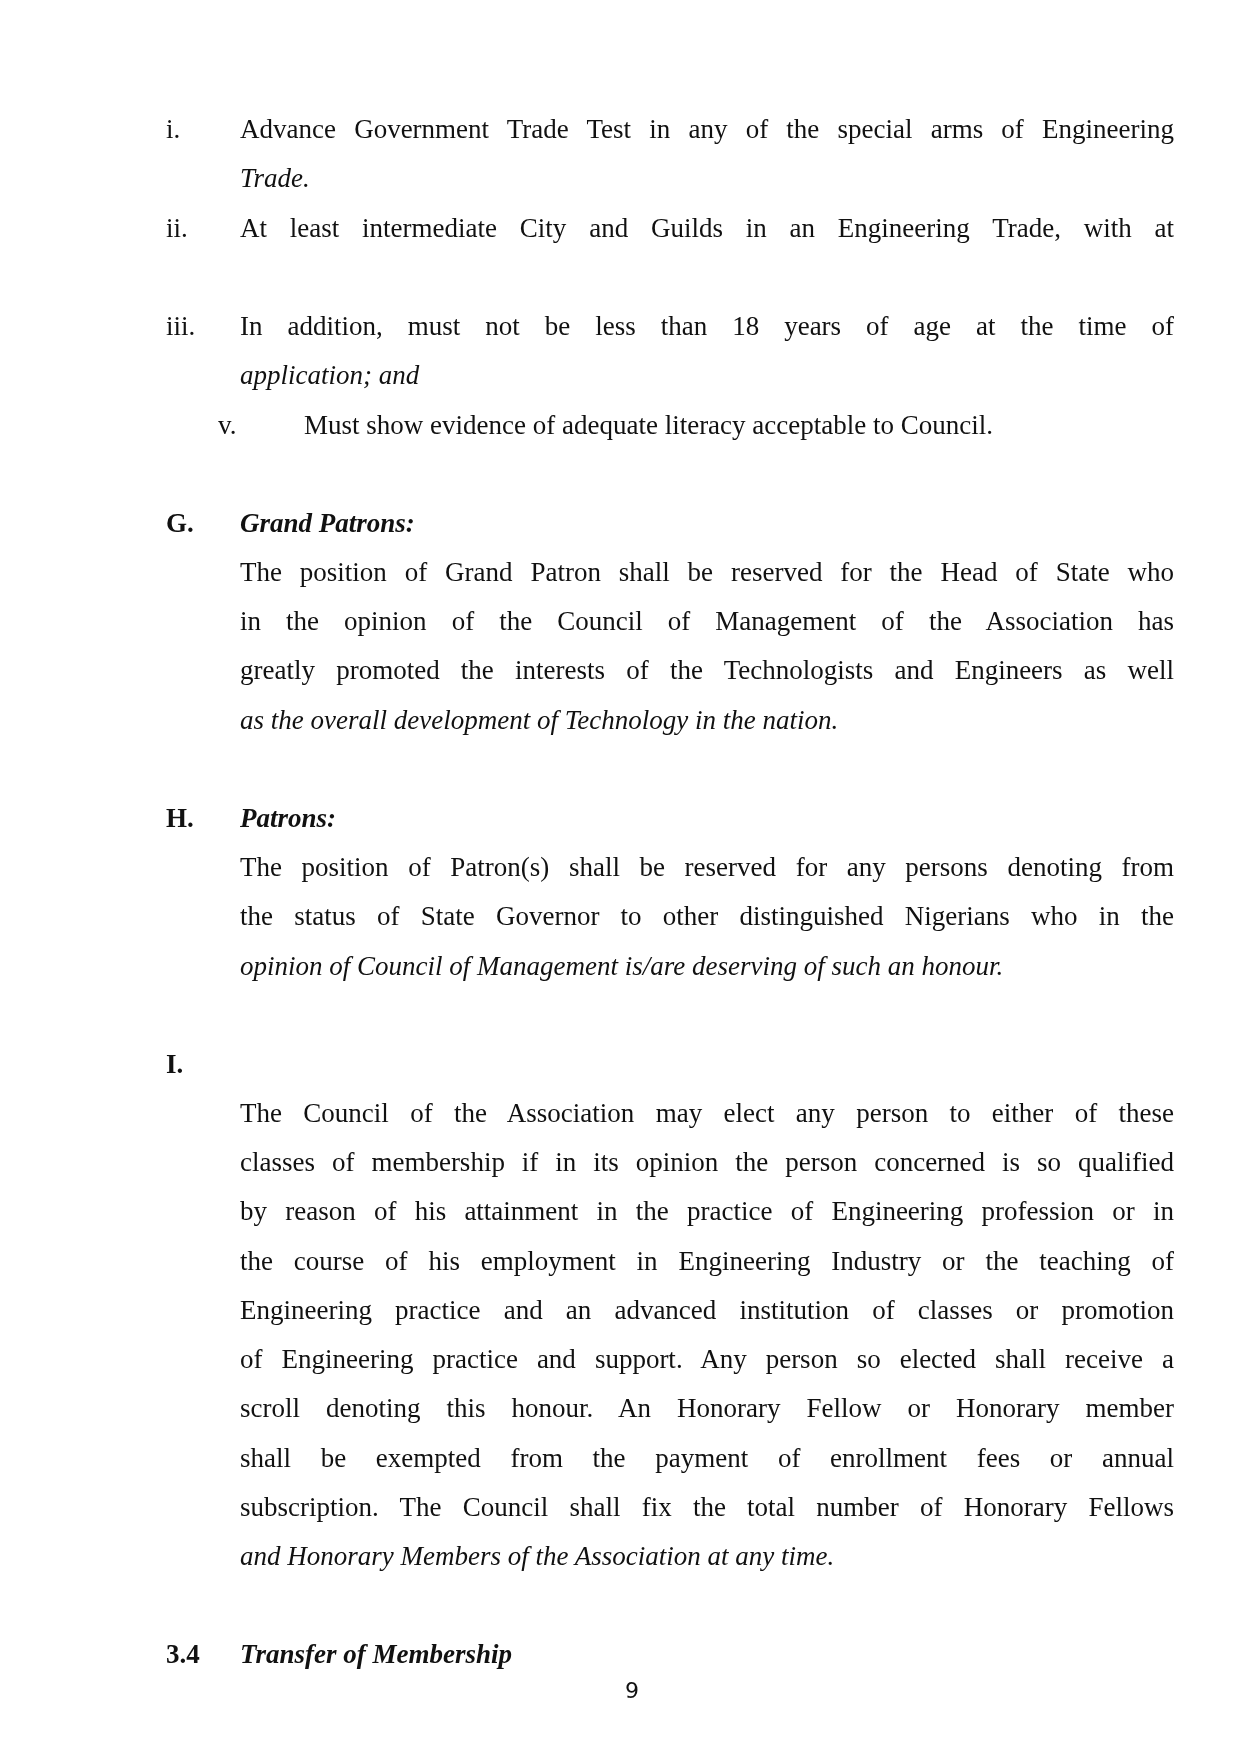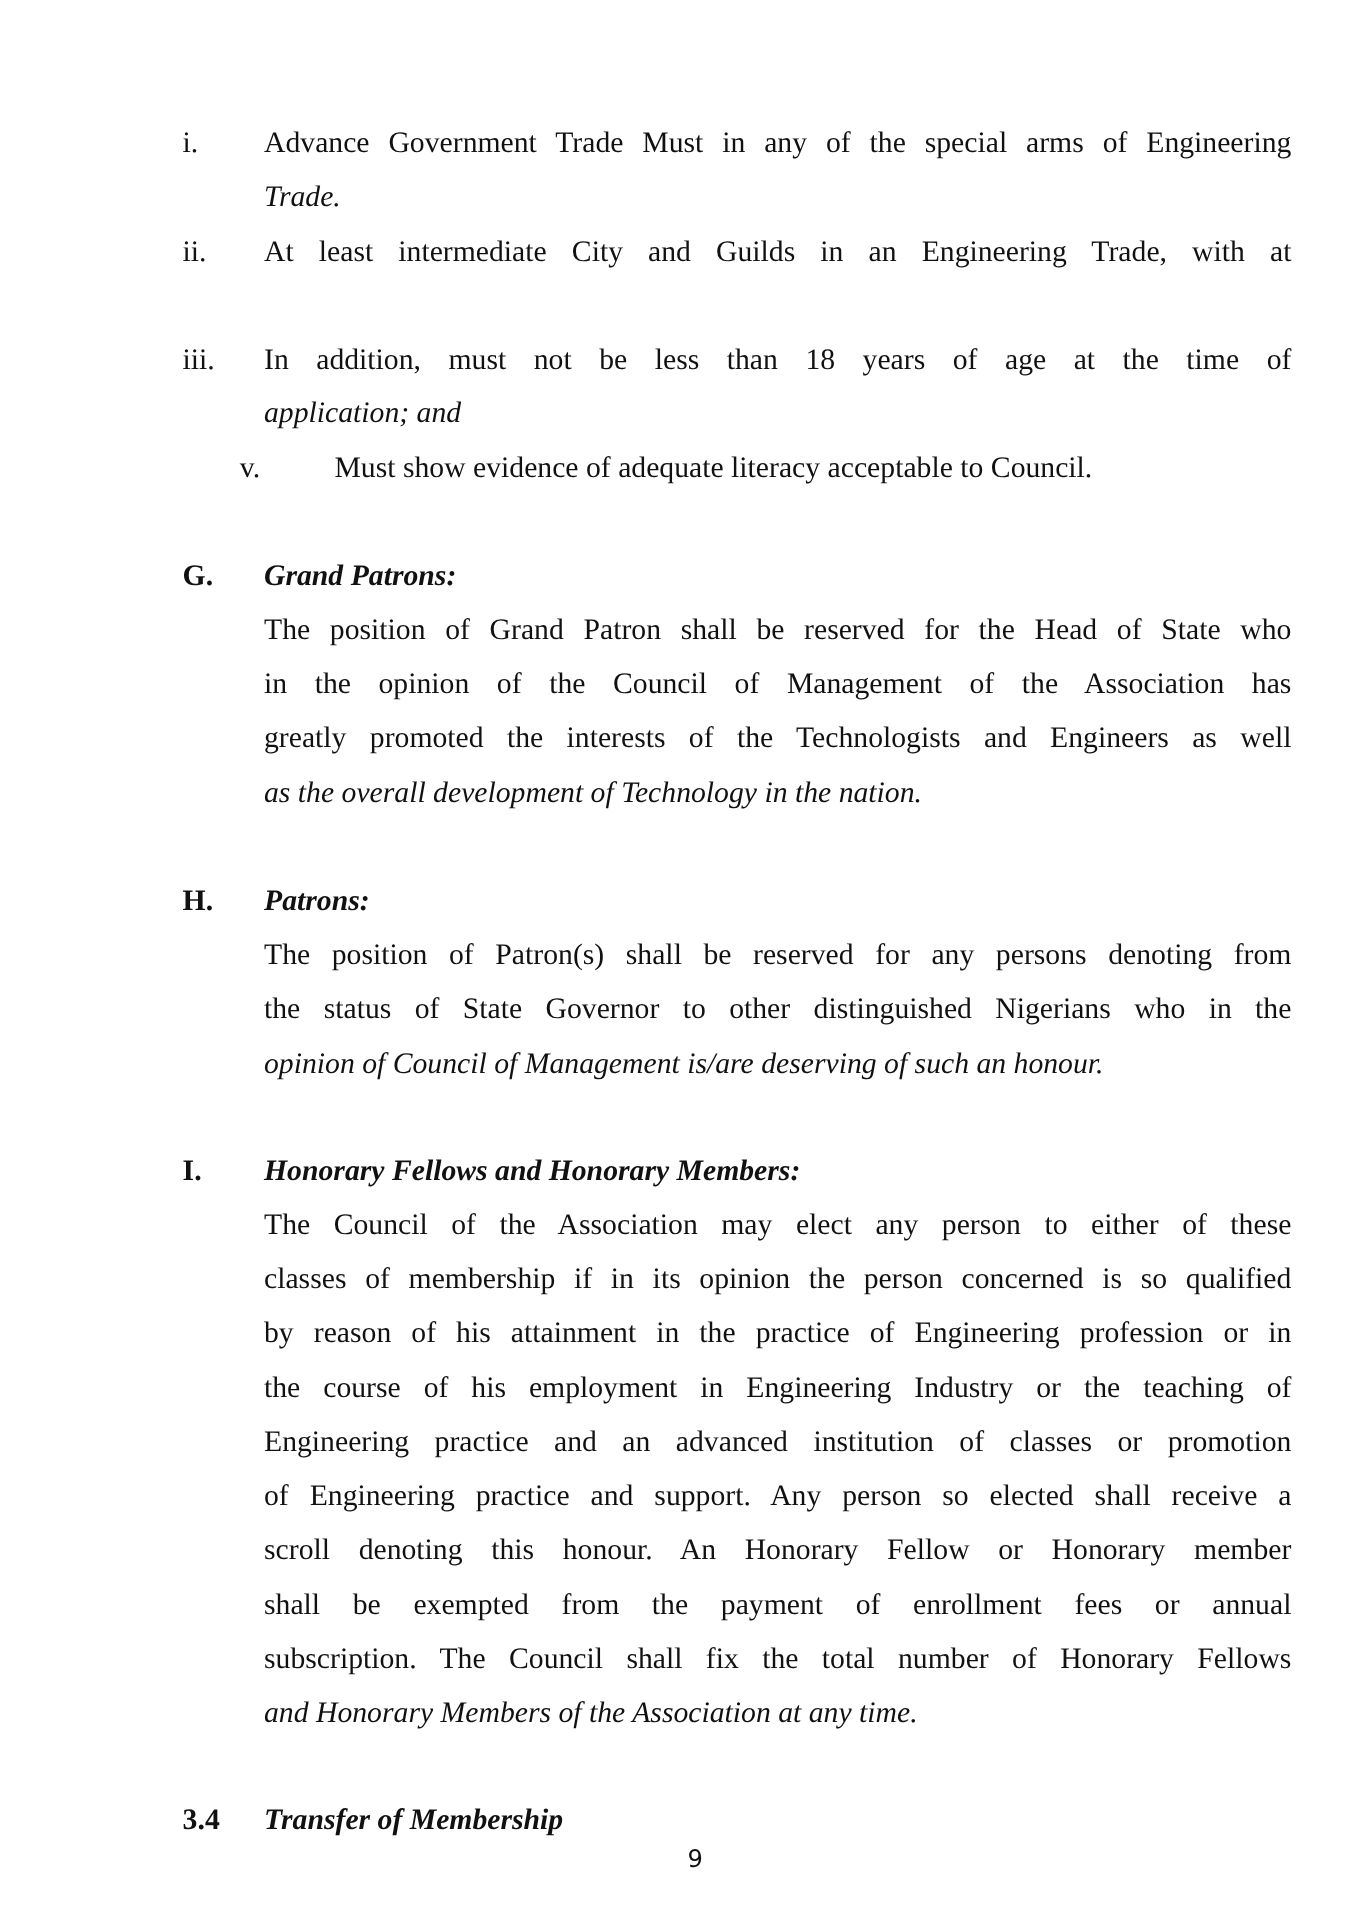--- a/index.html
+++ b/index.html
@@ -23,21 +23,21 @@
     position: absolute; left: 600px; width: 64px; text-align: center; top: 1676px;
     font-family: "DejaVu Sans", "Liberation Sans", sans-serif; font-size: 22px; line-height: 30px;
   }
 </style>
 </head>
 <body>
 
 <div class="page">
 
   <span class="line marker" style="top:105px">i.</span>
-  <span class="line text" style="top:105px">Advance Government Trade Must in any of the special arms of Engineering</span>
+  <span class="line text" style="top:105px">Advance Government Trade Test in any of the special arms of Engineering</span>
   <span class="line text last" style="top:154px">Trade.</span>
 
   <span class="line marker" style="top:204px">ii.</span>
   <span class="line text" style="top:204px">At least intermediate City and Guilds in an Engineering Trade, with at</span>
 
   <span class="line marker" style="top:302px">iii.</span>
   <span class="line text" style="top:302px">In addition, must not be less than 18 years of age at the time of</span>
   <span class="line text last" style="top:351px">application; and</span>
 
   <span class="line marker-v" style="top:401px">v.</span>
@@ -50,21 +50,20 @@
   <span class="line text" style="top:597px">in the opinion of the Council of Management of the Association has</span>
   <span class="line text last" style="top:696px">as the overall development of Technology in the nation.</span>
 
   <span class="line marker bold" style="top:794px">H.</span>
   <span class="line text last bold" style="top:794px">Patrons:</span>
   <span class="line text" style="top:843px">The position of Patron(s) shall be reserved for any persons denoting from</span>
   <span class="line text" style="top:892px">the status of State Governor to other distinguished Nigerians who in the</span>
   <span class="line text last" style="top:942px">opinion of Council of Management is/are deserving of such an honour.</span>
 
   <span class="line marker bold" style="top:1040px">I.</span>
-  <span class="line text last bold" style="top:1040px">Honorary Fellows and Honorary Members:</span>
   <span class="line text" style="top:1089px">The Council of the Association may elect any person to either of these</span>
   <span class="line text" style="top:1138px">classes of membership if in its opinion the person concerned is so qualified</span>
   <span class="line text" style="top:1187px">by reason of his attainment in the practice of Engineering profession or in</span>
   <span class="line text" style="top:1237px">the course of his employment in Engineering Industry or the teaching of</span>
   <span class="line text" style="top:1286px">Engineering practice and an advanced institution of classes or promotion</span>
   <span class="line text" style="top:1335px">of Engineering practice and support. Any person so elected shall receive a</span>
   <span class="line text" style="top:1384px">scroll denoting this honour. An Honorary Fellow or Honorary member</span>
   <span class="line text" style="top:1434px">shall be exempted from the payment of enrollment fees or annual</span>
   <span class="line text" style="top:1483px">subscription. The Council shall fix the total number of Honorary Fellows</span>
   <span class="line text last" style="top:1532px">and Honorary Members of the Association at any time.</span>

